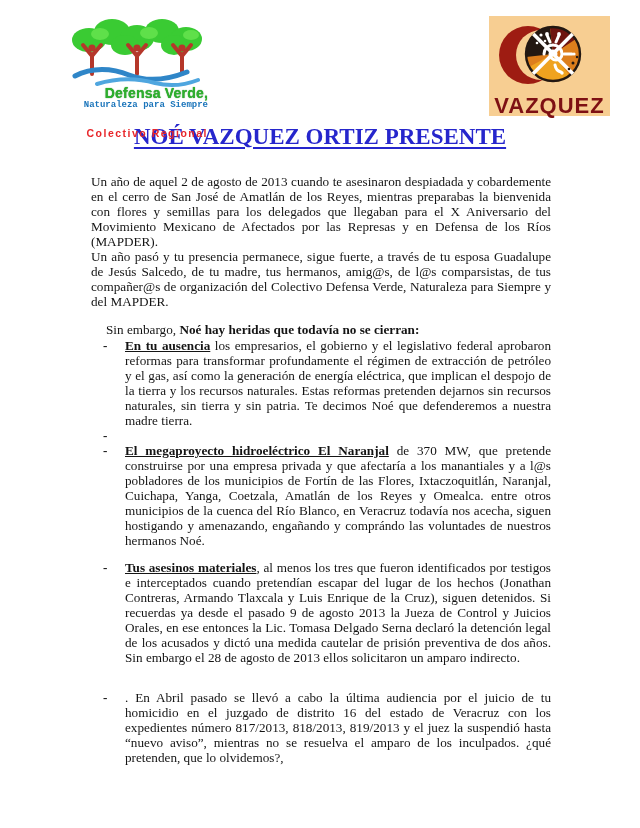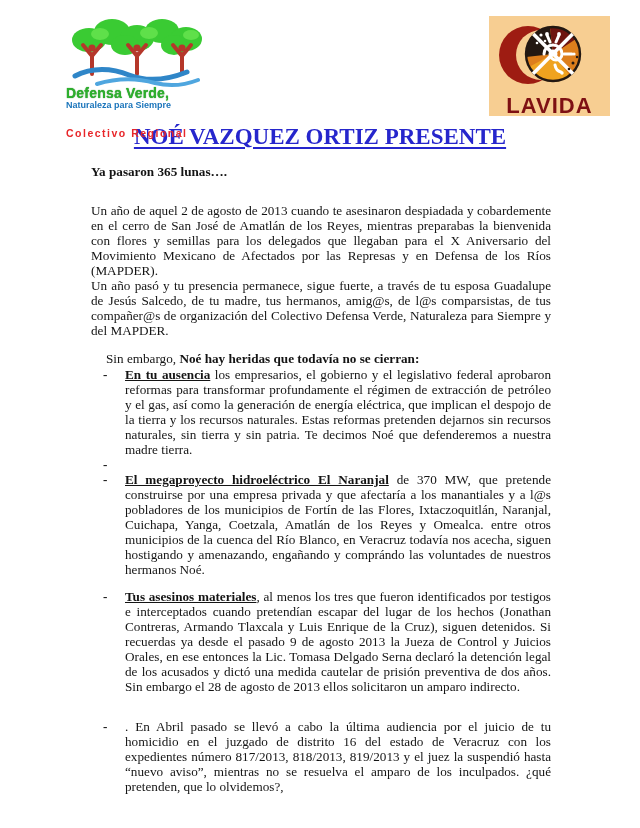--- a/index.html
+++ b/index.html
@@ -2,25 +2,25 @@
 <html><head>
 <meta charset="utf-8">
 <style>
   html,body{margin:0;padding:0;background:#ffffff;}
   .page{
     position:relative;width:640px;height:828px;background:#ffffff;
     overflow:hidden;font-family:"Liberation Serif",serif;color:#141414;
   }
   
   .header{position:relative;height:116px;}
-  .logo-dv{position:absolute;left:66px;top:12px;width:142px;text-align:left;line-height:1;}
+  .logo-dv{position:absolute;left:66px;top:12px;width:142px;text-align:right;line-height:1;}
   .logo-dv svg{display:block;margin:0 auto;}
   .dv-name1{font-family:"Liberation Sans",sans-serif;font-weight:bold;font-size:14px;color:#2db02d;
     text-shadow:0 0 1px #157a15;letter-spacing:.2px;margin-top:-4px;}
-  .dv-name2{font-family:Liberation Sans, sans-serif;font-weight:bold;font-size:9px;color:#1b75bb;margin-top:1px;}
+  .dv-name2{font-family:Liberation Mono, monospace;font-weight:bold;font-size:9px;color:#1b75bb;margin-top:1px;}
   .dv-name3{font-family:"Liberation Sans",sans-serif;font-weight:bold;font-size:10.5px;color:#e8262a;
     letter-spacing:1.5px;margin-top:18px;}
   .logo-lavida{position:absolute;left:489px;top:16px;width:121px;height:100px;background:#f7ce92;}
   .lavida-word{font-family:"Liberation Sans",sans-serif;font-weight:bold;font-size:22px;color:#7e1013;
     text-align:center;letter-spacing:1px;margin-top:-5px;}
   
   .title{
     margin:8px;text-align:center;font-size:23px;font-weight:bold;color:#2626cc;
     text-decoration:underline;text-decoration-thickness:2px;text-underline-offset:3px;
   }
@@ -111,30 +111,29 @@
             <circle cx="48" cy="27" r="1.3"></circle>
           <circle cx="73" cy="57" r="1.7"></circle>
             <circle cx="85" cy="38" r="1.6"></circle>
         </g>
         <g fill="#231812">
           <circle cx="84" cy="47" r="1.5"></circle>
             <circle cx="80" cy="53" r="1.3"></circle>
             <circle cx="88" cy="41" r="1.2"></circle>
         </g>
       </svg>
-      <div class="lavida-word">LAVIDA</div>
+      <div class="lavida-word">VAZQUEZ</div>
     </div>
   </div>
 
   <h1 class="title">NOÉ VAZQUEZ ORTIZ PRESENTE</h1>
 
   <div class="content">
 
     <div class="dateline">
-      <div>Ya pasaron 365 lunas….</div>
     </div>
 
     <p class="para1" style="margin:24px 0 0 0;">Un año de aquel 2 de agosto de 2013 cuando te asesinaron despiadada y cobardemente en el cerro de San José de Amatlán de los Reyes, mientras preparabas la bienvenida con flores y semillas para los delegados que llegaban para el X Aniversario del Movimiento Mexicano de Afectados por las Represas y en Defensa de los Ríos (MAPDER).</p>
     <p style="margin:0;">Un año pasó y tu presencia permanece, sigue fuerte, a través de tu esposa Guadalupe de Jesús Salcedo, de tu madre, tus hermanos, amig@s, de l@s comparsistas, de tus compañer@s de organización del Colectivo Defensa Verde, Naturaleza para Siempre y del MAPDER.</p>
 
     <p class="intro" style="margin:13px 0 0 15px;"><span>Sin embargo, </span><b>Noé hay heridas que todavía no se cierran:</b></p>
 
     <div class="bullets">
 
       <div class="bullet">

